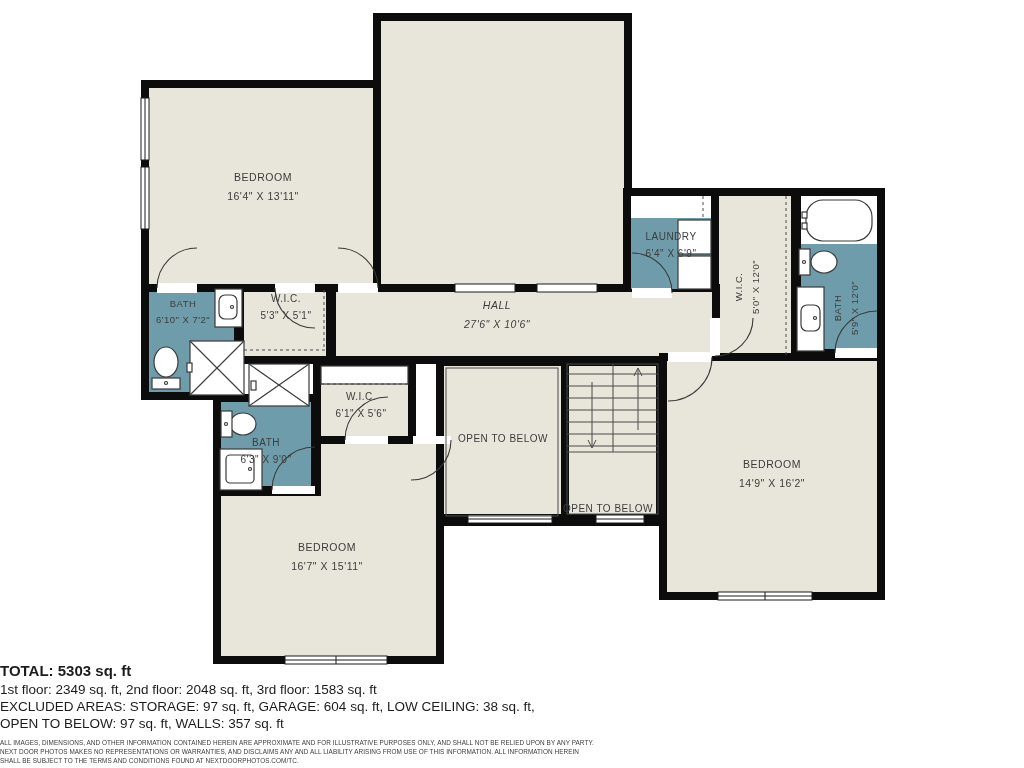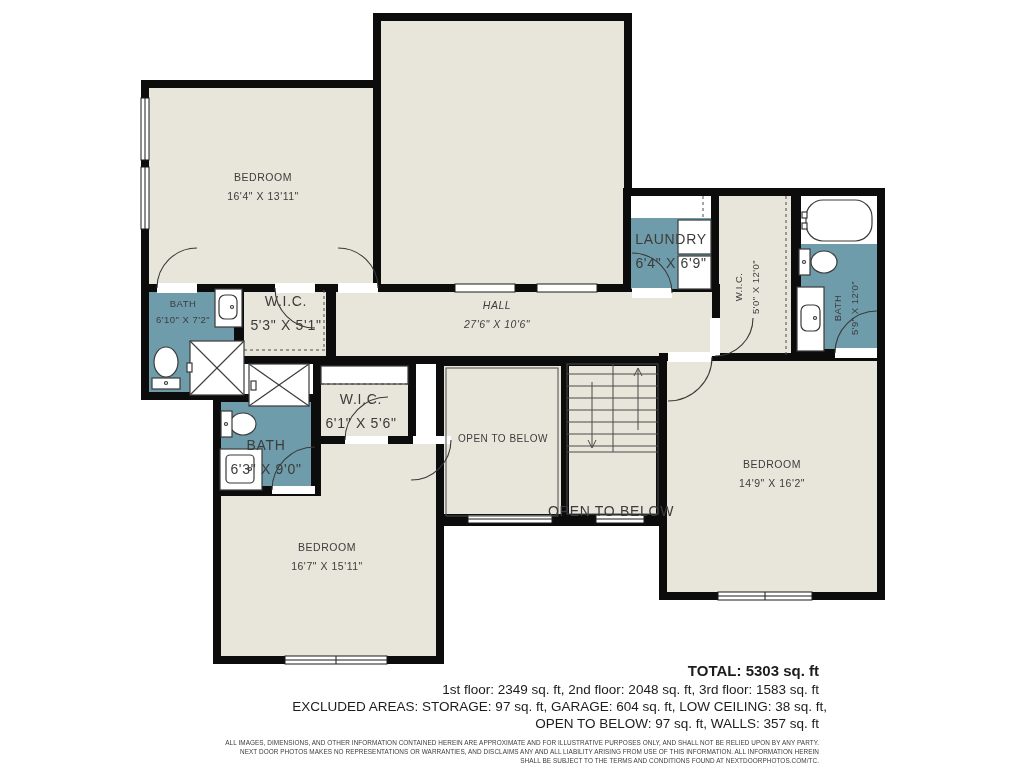--- a/index.html
+++ b/index.html
@@ -2,26 +2,26 @@
 <html style="--room-fill: #e8e5da; --bath-fill: #6f9cab; --wall: #0c0c0c;"><head>
 <meta charset="utf-8">
 <style>
   html,body{margin:0;padding:0;background:#fff;}
   .canvas{position:relative;width:1024px;height:768px;background:#ffffff;overflow:hidden;
           font-family:"Liberation Sans", sans-serif;}
   .plan-svg{position:absolute;left:0;top:0;}
   
   .lbl{position:absolute;text-align:center;color:#3c3c3c;letter-spacing:.05em;
        font-size:10.5px;line-height:1.8;font-weight:500;white-space:nowrap;}
-  .lbl.small{font-size:14px;line-height:1.7;}
+  .lbl.small{font-size:10px;line-height:1.7;}
   .lbl.rot{transform:rotate(-90deg);transform-origin:center;display:flex;flex-direction:column;
            justify-content:center;font-size:9.5px;line-height:1.8;}
   .lbl span{display:block;}
   
-  .ftr{position:absolute;left:0;width:819px;text-align:right;color:#1c1c1c;}
+  .ftr{position:absolute;left:0;width:819px;text-align:left;color:#1c1c1c;}
   .ftr.total{font-weight:700;font-size:15px;}
   .ftr.line{font-size:13.5px;}
   .ftr.disc{font-size:6.4px;line-height:1.5;color:#3a3a3a;letter-spacing:.01em;}
   :root{--room-fill:#e8e5da;--bath-fill:#6f9cab;--wall:#0c0c0c;}
   .room{fill:var(--room-fill);stroke:var(--wall);stroke-width:8;}
   .bathroom{fill:var(--bath-fill);stroke:var(--wall);stroke-width:8;}
   .whiteroom{fill:#ffffff;stroke:var(--wall);stroke-width:8;}
   .fix{fill:#ffffff;stroke:#3a3a3a;stroke-width:1.2;}
   .thin{fill:none;stroke:#4a4a4a;stroke-width:1;}
   .dash{fill:none;stroke:#4a4a4a;stroke-width:1;stroke-dasharray:3 3;}
@@ -238,18 +238,18 @@
     <span>BEDROOM</span>
       <span>14'9" X 16'2"</span>
   </div>
   <div class="lbl" style="left:227px;top:538px;width:200px;">
     <span>BEDROOM</span>
       <span>16'7" X 15'11"</span>
   </div>
 
   <div class="ftr total" style="top:662px;">TOTAL: 5303 sq. ft</div>
   <div class="ftr line" style="top:682px;">1st floor: 2349 sq. ft, 2nd floor: 2048 sq. ft, 3rd floor: 1583 sq. ft</div>
-  <div class="ftr line" style="top:699px;padding-left:8px;">EXCLUDED AREAS: STORAGE: 97 sq. ft, GARAGE: 604 sq. ft, LOW CEILING: 38 sq. ft,</div>
+  <div class="ftr line" style="top:699px;">EXCLUDED AREAS: STORAGE: 97 sq. ft, GARAGE: 604 sq. ft, LOW CEILING: 38 sq. ft,</div>
   <div class="ftr line" style="top:716px;">OPEN TO BELOW: 97 sq. ft, WALLS: 357 sq. ft</div>
   <div class="ftr disc" style="top:738px;">ALL IMAGES, DIMENSIONS, AND OTHER INFORMATION CONTAINED HEREIN ARE APPROXIMATE AND FOR ILLUSTRATIVE PURPOSES ONLY, AND SHALL NOT BE RELIED UPON BY ANY PARTY.</div>
   <div class="ftr disc" style="top:747px;">NEXT DOOR PHOTOS MAKES NO REPRESENTATIONS OR WARRANTIES, AND DISCLAIMS ANY AND ALL LIABILITY ARISING FROM USE OF THIS INFORMATION. ALL INFORMATION HEREIN</div>
   <div class="ftr disc" style="top:756px;">SHALL BE SUBJECT TO THE TERMS AND CONDITIONS FOUND AT NEXTDOORPHOTOS.COM/TC.</div>
 </div>
 
 </body></html>

